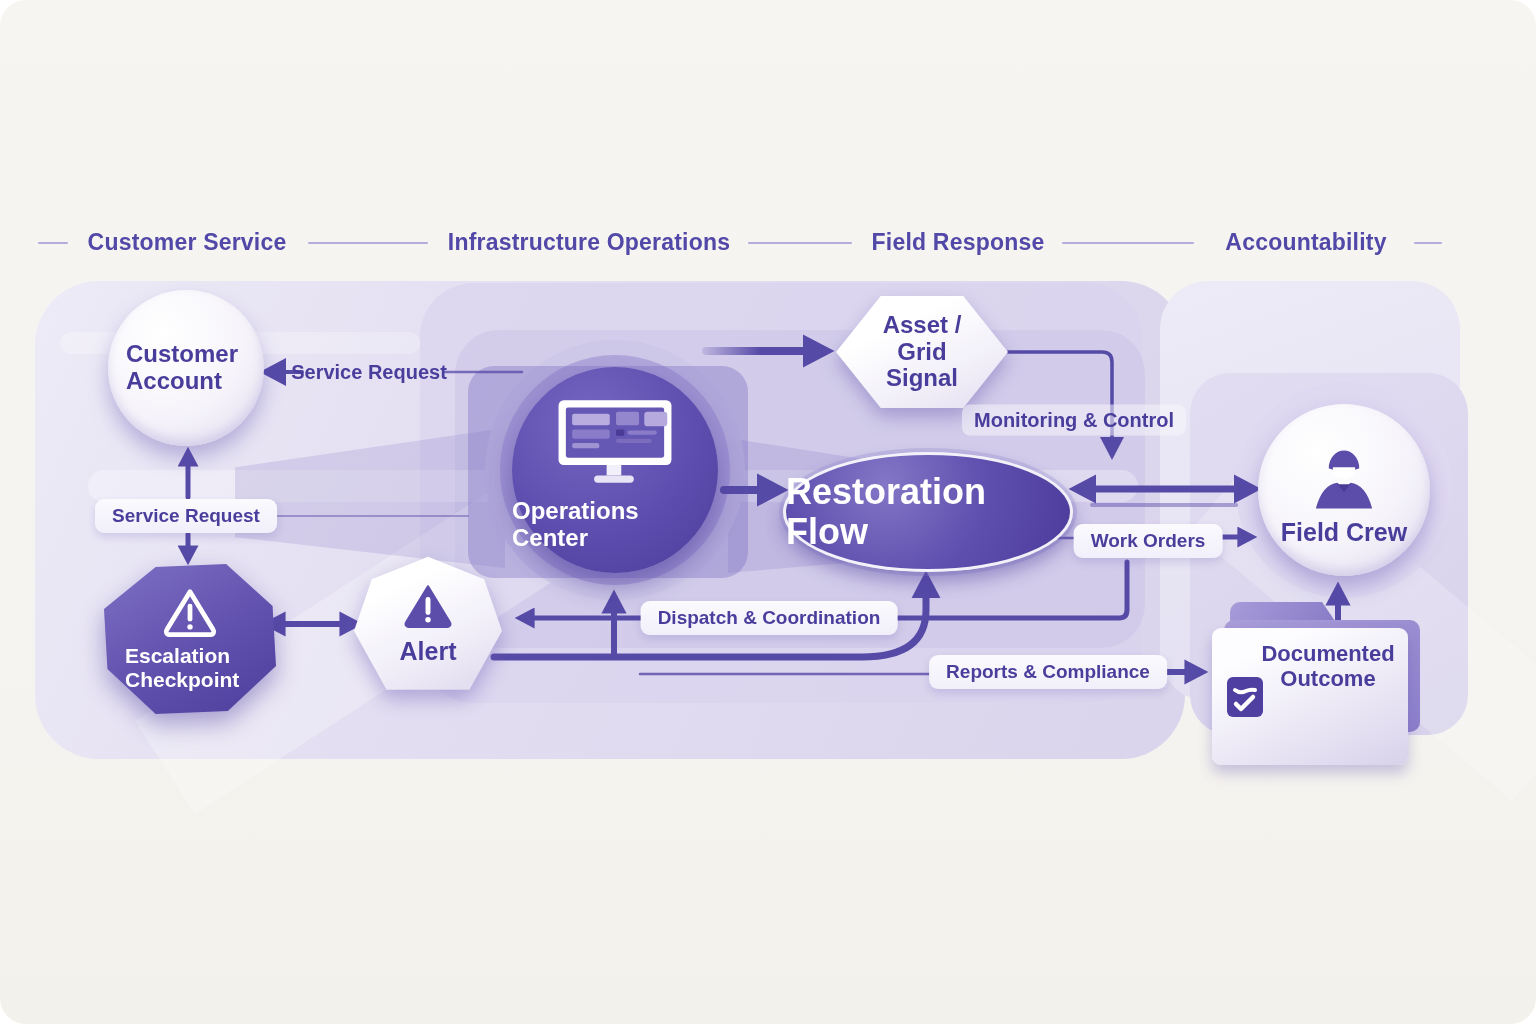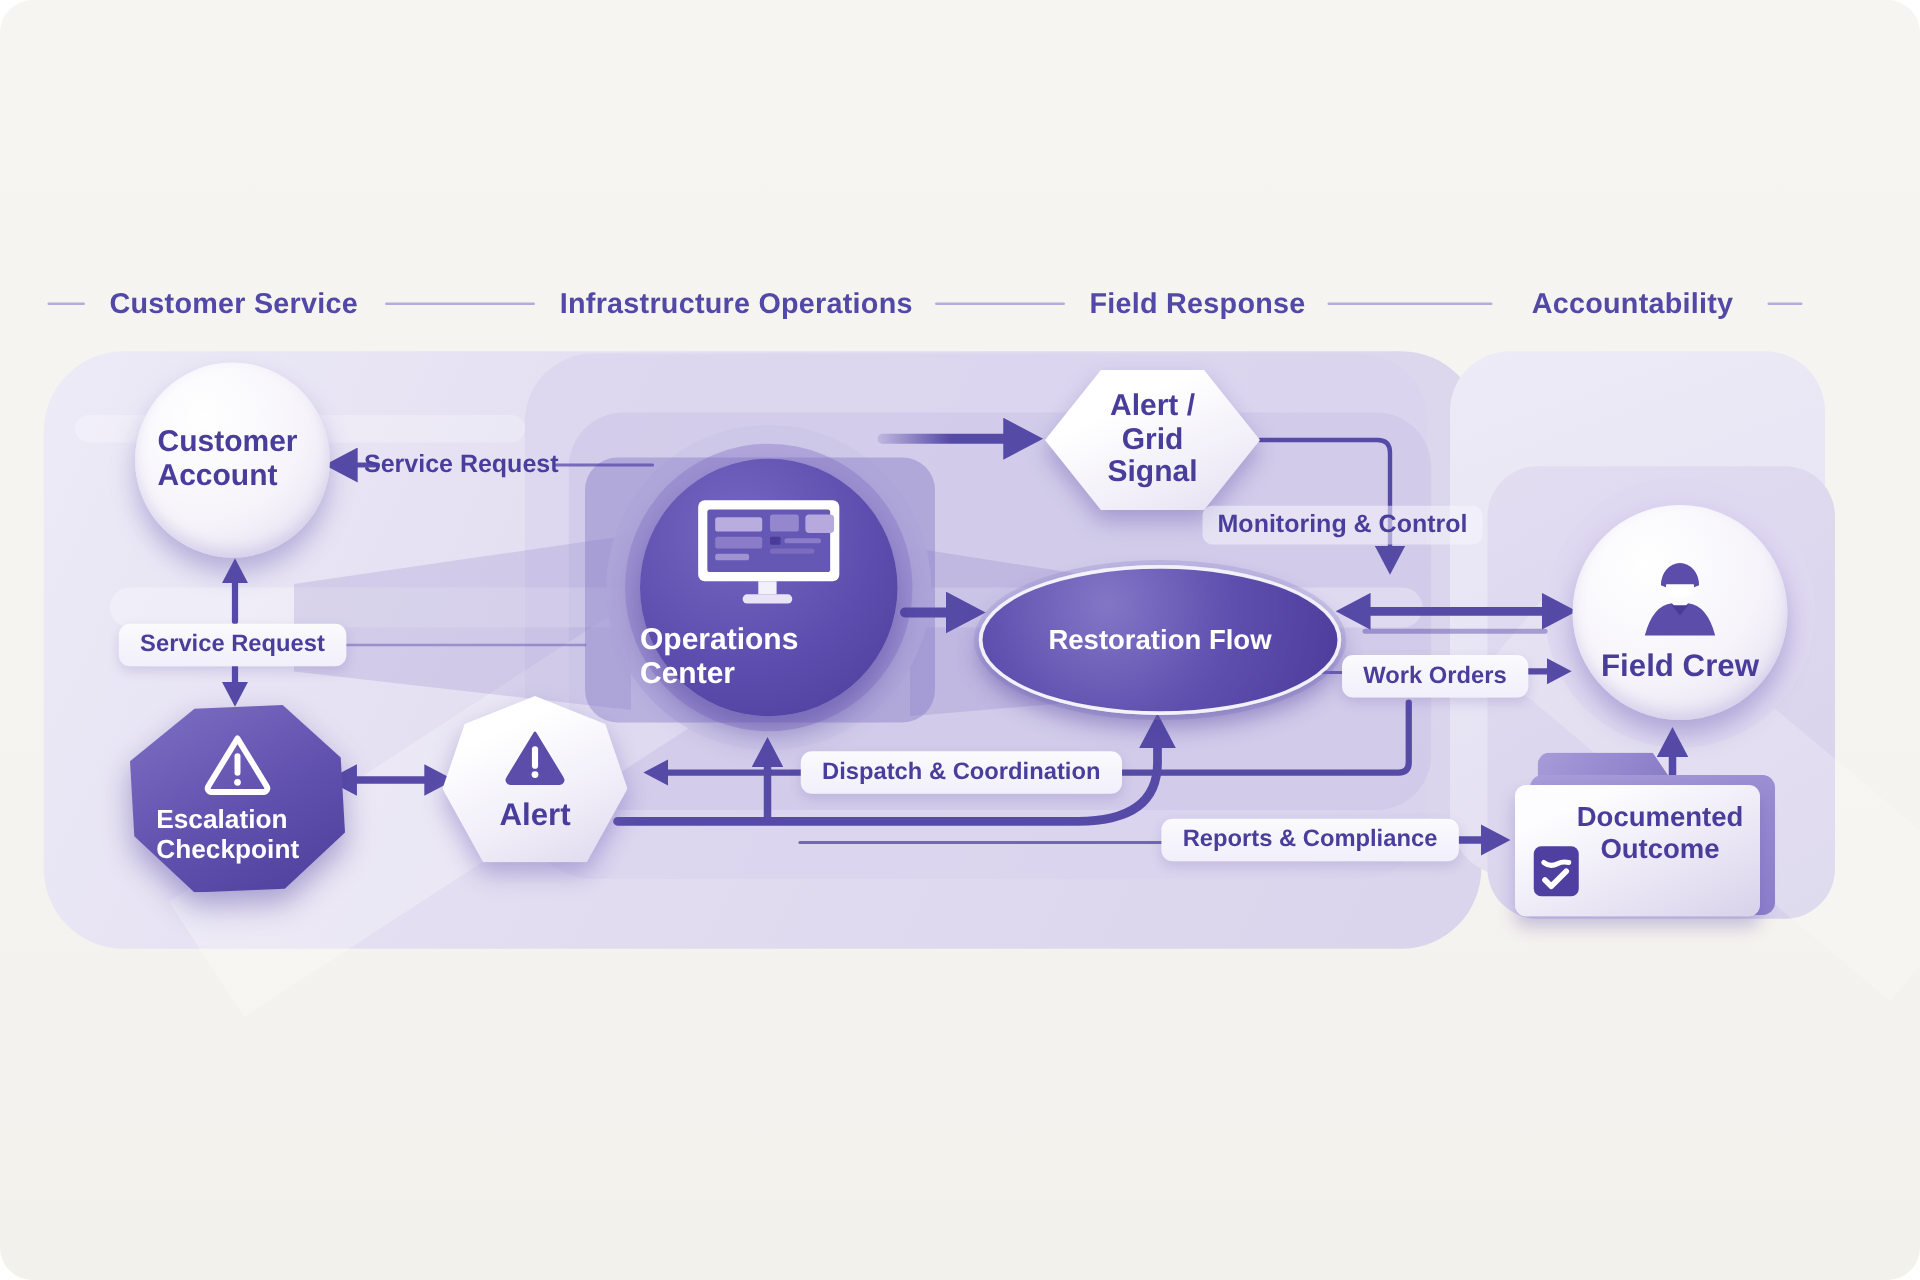--- a/index.html
+++ b/index.html
@@ -71,21 +71,21 @@
   .heptWrap{filter:drop-shadow(0 9px 10px rgba(110,96,185,.45));}
   .hept{width:100%;height:100%;display:flex;flex-direction:column;align-items:center;justify-content:center;
     clip-path:polygon(50% 2%,88% 18%,100% 55%,78% 97%,22% 97%,0% 55%,12% 18%);
     background:linear-gradient(155deg,#ffffff 25%,#f0edf8 65%,#ddd7ec 100%);}
   
   .folderTabBack{left:1230px;top:602px;width:118px;height:38px;z-index:4;
     background:linear-gradient(120deg,#a79bd9,#8376c4);border-radius:10px 14px 0 0;
     clip-path:polygon(0 0,78% 0,100% 100%,0 100%);}
   .folderBack{left:1224px;top:620px;width:196px;height:112px;z-index:4;border-radius:10px;
     background:linear-gradient(150deg,#a99dd9,#8d80cb);}
-  .folderFront{left:1212px;top:628px;width:196px;height:105px;z-index:4;border-radius:9px;
+  .folderFront{left:1212px;top:628px;width:196px;height:137px;z-index:4;border-radius:9px;
     background:linear-gradient(155deg,#fdfdff 20%,#e9e5f4 65%,#d8d2ea 100%);
     box-shadow:0 8px 14px rgba(90,74,168,.30);}
   
   .elabel{position:absolute;z-index:5;transform:translate(-50%,-50%);
     background:linear-gradient(180deg,#fbfafd,#f1effa);border-radius:9px;padding:6px 17px;
     font-size:19px;font-weight:bold;color:#4a3e9c;white-space:nowrap;
     box-shadow:0 4px 9px rgba(90,74,168,.18);}
   .eplain{position:absolute;z-index:5;transform:translate(-50%,-50%);
     font-size:20px;font-weight:bold;color:#4a3e9c;white-space:nowrap;}
   .mlabel{background:rgba(246,245,251,.55);border-radius:8px;padding:4px 12px;}
@@ -191,26 +191,26 @@
         <rect x="88" y="15" width="22" height="14" rx="3" fill="#b5a9de"></rect>
         <rect x="52" y="66" width="14" height="10" fill="#f2f0fa"></rect>
         <rect x="40" y="76" width="38" height="7" rx="3.5" fill="#e8e4f5"></rect>
       </svg>
     </span>
     <div class="whiteLabel" style="font-size:24px;margin-top:6px">Operations Center</div>
   </div>
 
   <div class="abs hexWrap" style="left:836px;top:296px;width:172px;height:112px;z-index:4">
     <div class="hex">
-      <div class="nodeLabel" style="font-size:24px;width:122px;text-align:center">Alert / Grid Signal</div>
+      <div class="nodeLabel" style="font-size:24px;width:122px;text-align:center">Asset / Grid Signal</div>
     </div>
   </div>
 
   <div class="node ellipseNode">
-    <div class="whiteLabel" style="font-size:22px">Restoration Flow</div>
+    <div class="whiteLabel" style="font-size:36px">Restoration Flow</div>
   </div>
 
   <div class="node circleWhite" style="left:1258px;top:404px;width:172px;height:172px">
     <span style="margin-top:2px">
       <svg width="82" height="74" viewBox="0 0 100 92">
         <path d="M15,90 q8,-30 27,-32 l8,9 8,-9 q19,2 27,32 z" fill="#5c4dab"></path>
         <path d="M42,60 l8,10 8,-10 z" fill="#4a3b96"></path>
         <circle cx="50" cy="36" r="17" fill="#ffffff"></circle>
         <path d="M31,40 a19,22 0 0 1 38,0 l-5,2 a14,15 0 0 0 -28,0 z" fill="#5c4dab"></path>
         <path d="M33,34 a17,14 0 0 1 34,0 l0,5 -34,0 z" fill="#5c4dab"></path>

